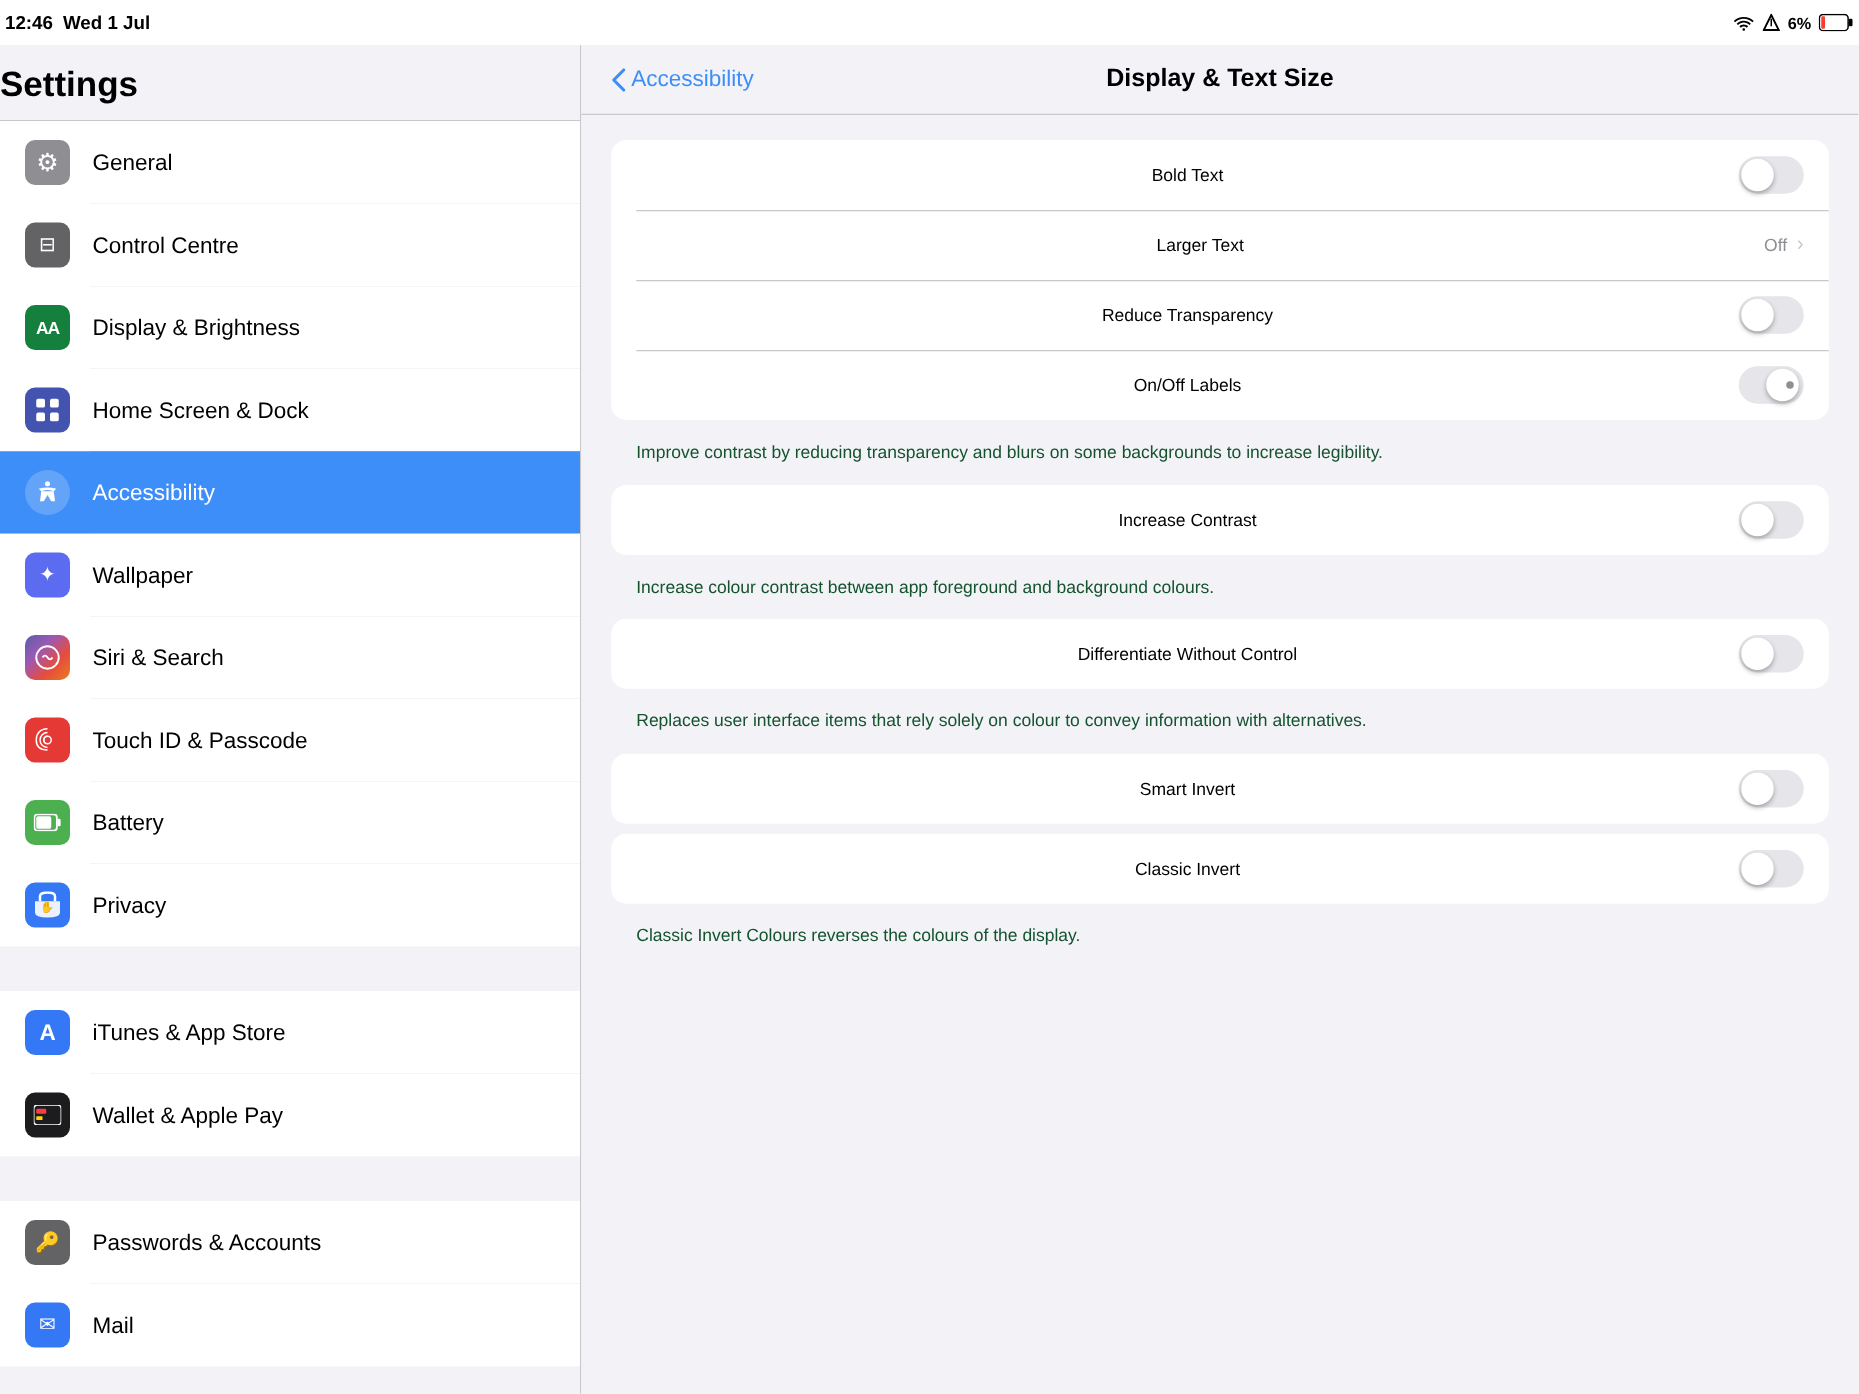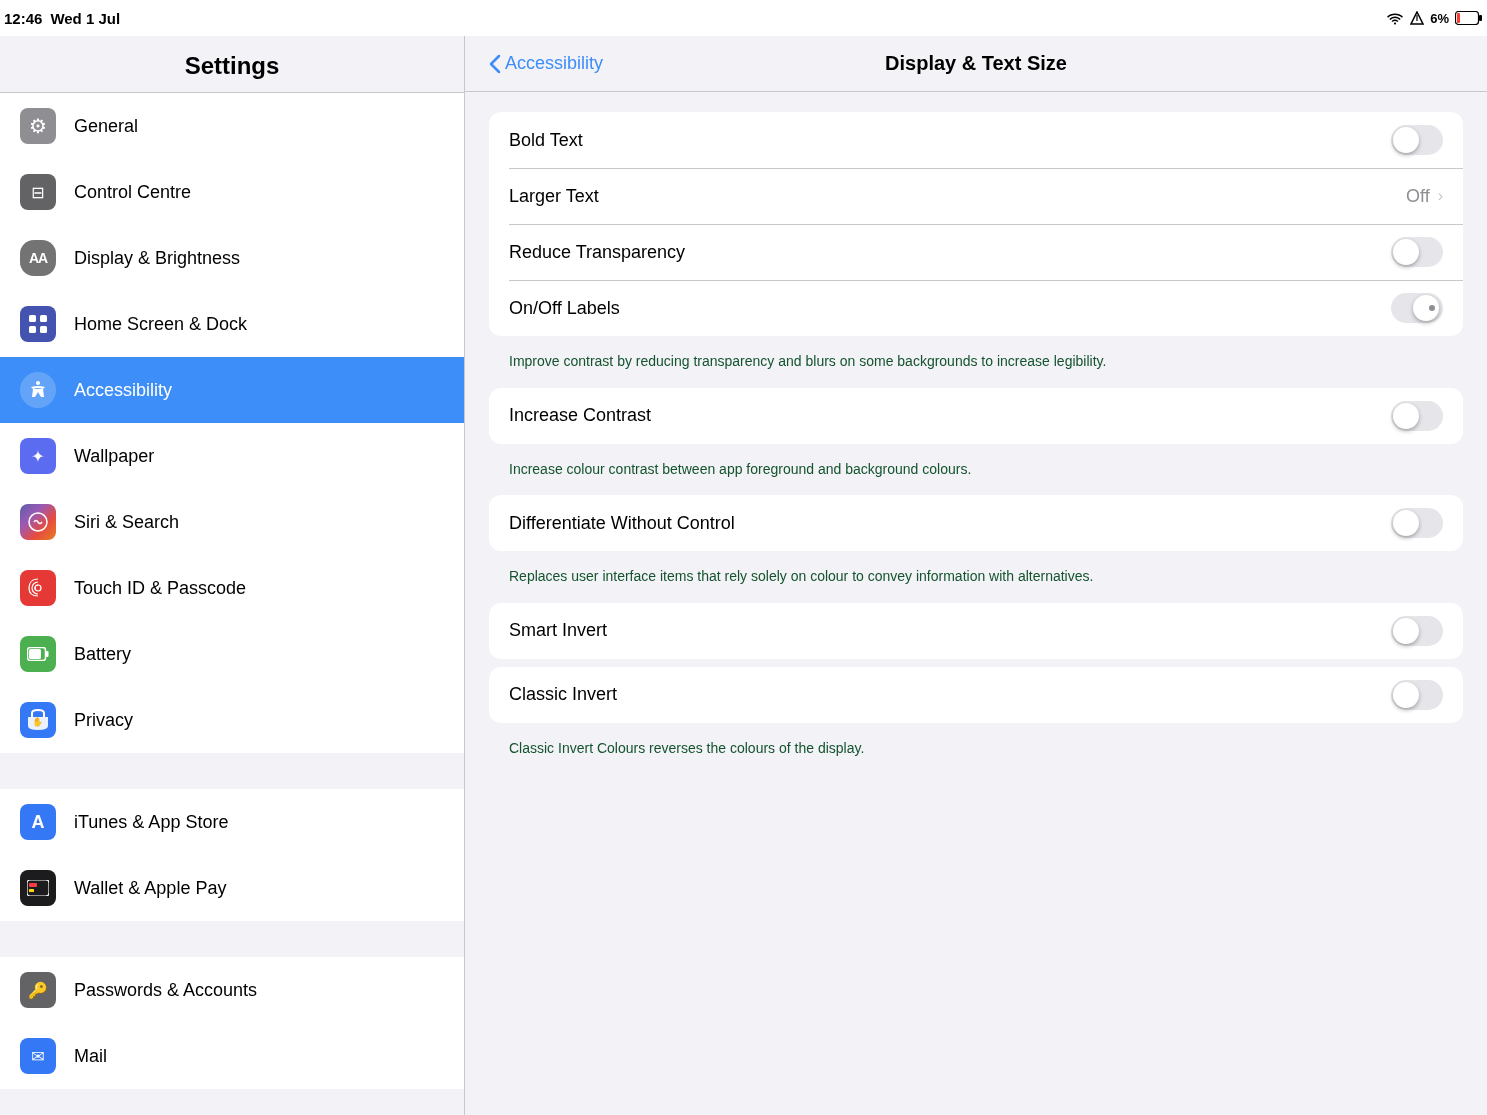--- a/index.html
+++ b/index.html
@@ -40,23 +40,23 @@
       width: 465px;
       background: #f2f2f7;
       flex-shrink: 0;
       display: flex;
       flex-direction: column;
       border-right: 1px solid #c8c8cc;
       overflow-y: auto;
     }
 
     .sidebar-title {
-      font-size: 24px;
+      font-size: 28px;
       font-weight: 700;
-      text-align: center;
+      text-align: left;
       padding: 16px 0 12px;
       background: #f2f2f7;
     }
 
     .sidebar-divider {
       height: 1px;
       background: #c8c8cc;
       margin: 0;
     }
 
@@ -169,26 +169,27 @@
       position: absolute;
       bottom: 0;
       left: 20px;
       right: 0;
       height: 0.5px;
       background: #c8c8cc;
     }
     .settings-row:last-child::after { display: none; }
 
     .row-label {
-      font-size: 18px;
+      font-size: 14px;
       color: #000;
       flex: 1;
+      text-align: center;
     }
     .row-value {
-      font-size: 18px;
+      font-size: 14px;
       color: #8e8e93;
       margin-right: 8px;
     }
     .chevron {
       color: #c8c8cc;
       font-size: 16px;
     }
 
     
     .toggle {
@@ -216,21 +217,21 @@
       padding: 8px 20px 16px;
       font-size: 14px;
       color: #14532d;
       line-height: 1.4;
       background: #f2f2f7;
     }
 
     
     .icon-gray { background: #8e8e93; }
     .icon-dark-gray { background: #636366; }
-    .icon-blue-display { background: #737373; border-radius: 14px; }
+    .icon-blue-display { background: #15803d; }
     .icon-grid { background: #4353af; }
     .icon-accessibility { background: #3478f6; }
     .icon-wallpaper { background: #5b6cf0; }
     .icon-touchid { background: #e53935; }
     .icon-battery { background: #4caf50; }
     .icon-privacy { background: #3478f6; }
     .icon-appstore { background: #3478f6; }
     .icon-mail { background: #3478f6; }
 
     

